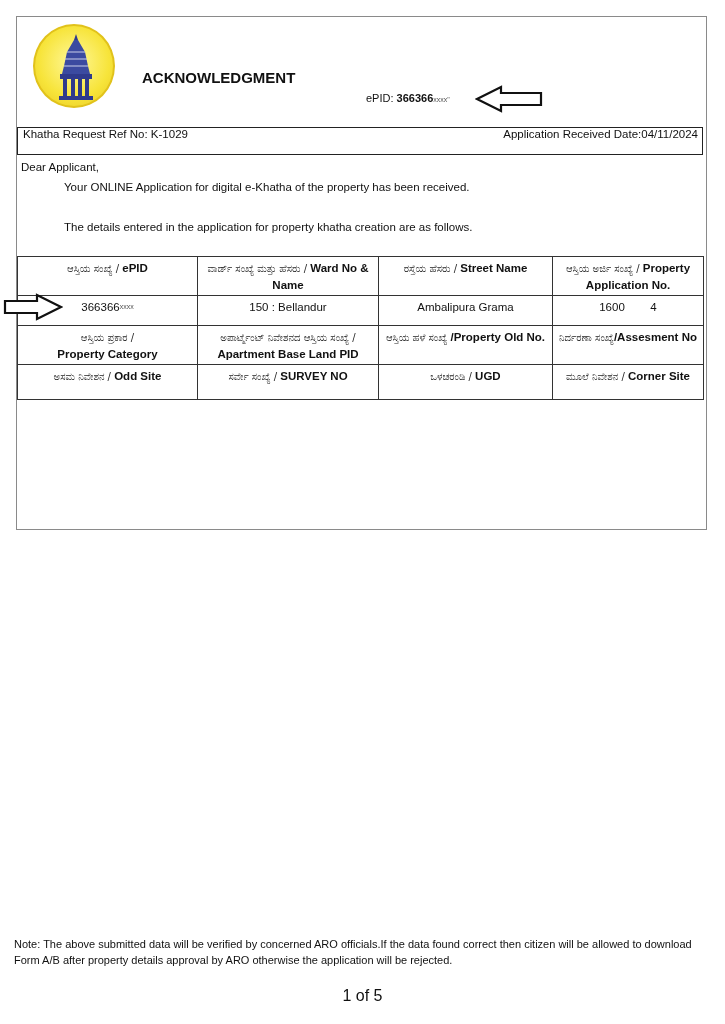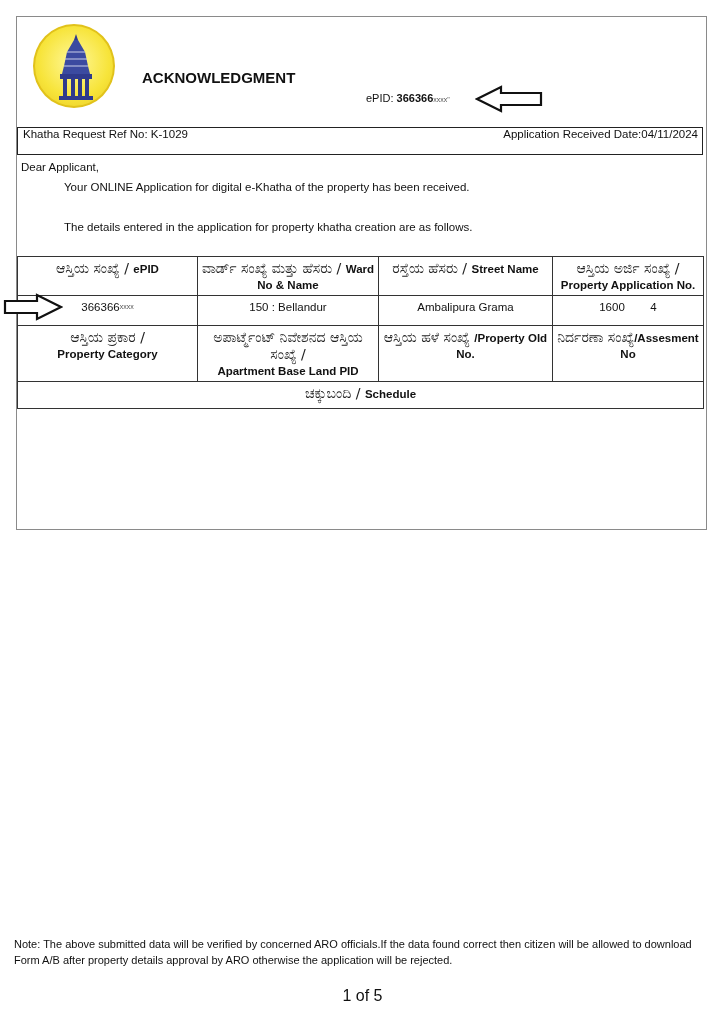--- a/index.html
+++ b/index.html
@@ -47,21 +47,21 @@
 
   table.details {
     position: absolute; left: 17px; top: 256px; width: 686px; border-collapse: collapse;
     table-layout: fixed; font-size: 11.5px;
   }
   table.details td {
     border: 1.5px solid #333; text-align: center; vertical-align: top; padding: 3px 2px 2px 2px;
     line-height: 16px;
   }
   td.hd { font-weight: bold; }
-  .kn { font-weight: normal; font-family: "DejaVu Sans", sans-serif; font-size: 14px; color: #222; }
+  .kn { font-weight: normal; font-family: "DejaVu Sans", sans-serif; font-size: 10px; color: #222; }
   .arrow-left { position: absolute; left: 3px; top: 293px; }
 
   .note {
     position: absolute; left: 14px; top: 936px; width: 697px; font-size: 11px; line-height: 16px;
   }
   .page-num { position: absolute; left: 0; width: 725px; top: 987px; text-align: center; font-size: 16px; }
 </style>
 </head>
 <body>
 
@@ -119,22 +119,25 @@
     <td>150 :  Bellandur</td>
     <td>Ambalipura Grama</td>
     <td style="white-space:pre">1600        4</td>
   </tr>
   <tr style="height:38px">
     <td class="hd"><span class="kn">ಆಸ್ತಿಯ ಪ್ರಕಾರ / </span><br><span>Property Category</span></td>
     <td class="hd"><span class="kn">ಅಪಾರ್ಟ್ಮೆಂಟ್ ನಿವೇಶನದ ಆಸ್ತಿಯ ಸಂಖ್ಯೆ / </span><br><span>Apartment Base Land PID</span></td>
     <td class="hd"><span class="kn">ಆಸ್ತಿಯ ಹಳೆ ಸಂಖ್ಯೆ </span><span>/Property Old No.</span></td>
     <td class="hd"><span class="kn">ನಿರ್ದರಣಾ ಸಂಖ್ಯೆ</span><span>/Assesment No</span></td>
   </tr>
-  <tr style="height:27px">
-    <td class="hd" colspan="4"><span class="kn">ಚಕ್ಕುಬಂದಿ / </span><span>Schedule</span></td>
+  <tr style="height:35px">
+    <td class="hd"><span class="kn">ಅಸಮ ನಿವೇಶನ / </span><span>Odd Site</span></td>
+    <td class="hd"><span class="kn">ಸರ್ವೇ ಸಂಖ್ಯೆ / </span><span>SURVEY NO</span></td>
+    <td class="hd"><span class="kn">ಒಳಚರಂಡಿ / </span><span>UGD</span></td>
+    <td class="hd"><span class="kn">ಮೂಲೆ ನಿವೇಶನ / </span><span>Corner Site</span></td>
   </tr>
 </tbody>
   </table>
 
 <svg class="arrow-left" width="60" height="28" viewBox="0 0 60 28">
   <path d="M58 14 L34 2 L34 8 L2 8 L2 20 L34 20 L34 26 Z" fill="#fff" stroke="#111" stroke-width="2.2"></path>
 </svg>
 
 <div class="note">Note: The above submitted data will be verified by concerned ARO officials.If the data found correct then citizen will be allowed to download Form A/B after property details approval by ARO otherwise the application will be rejected.</div>
 <div class="page-num">1 of 5</div>

